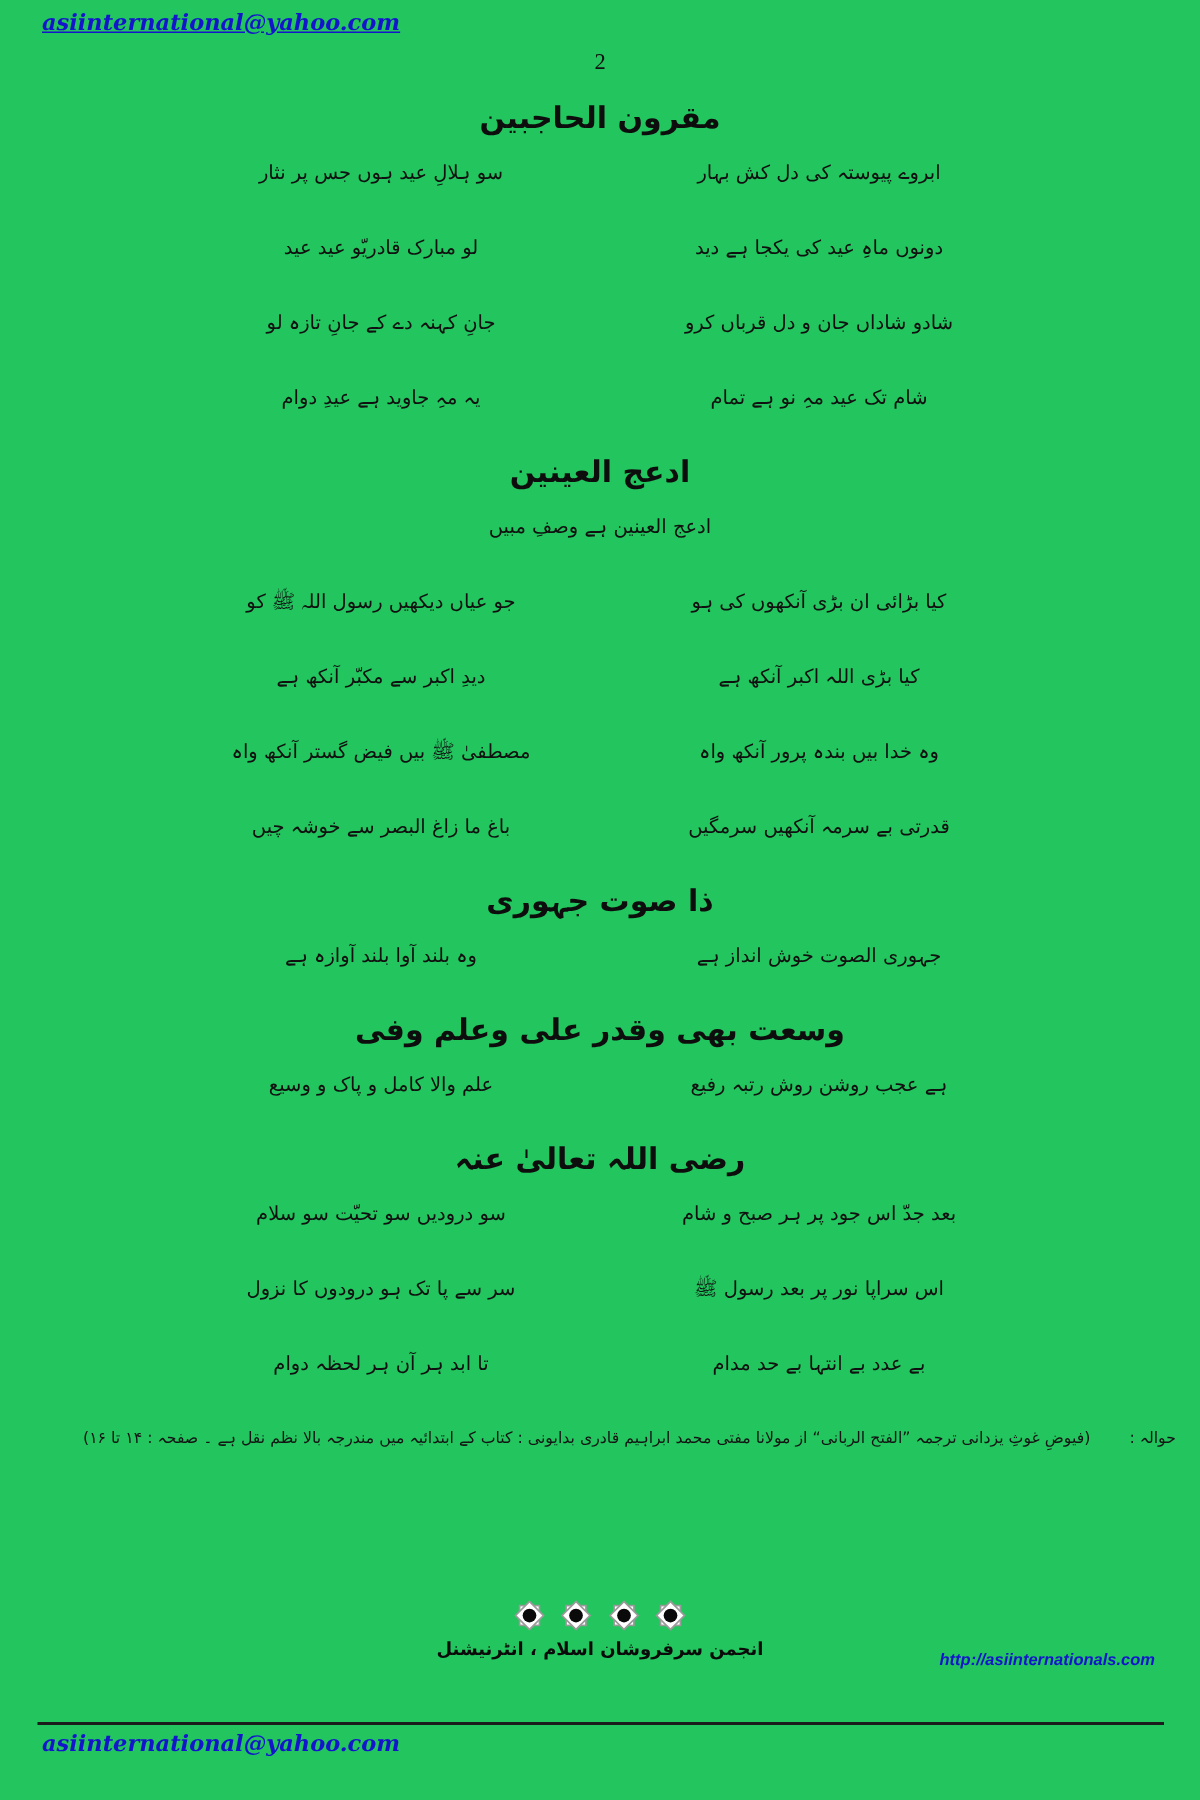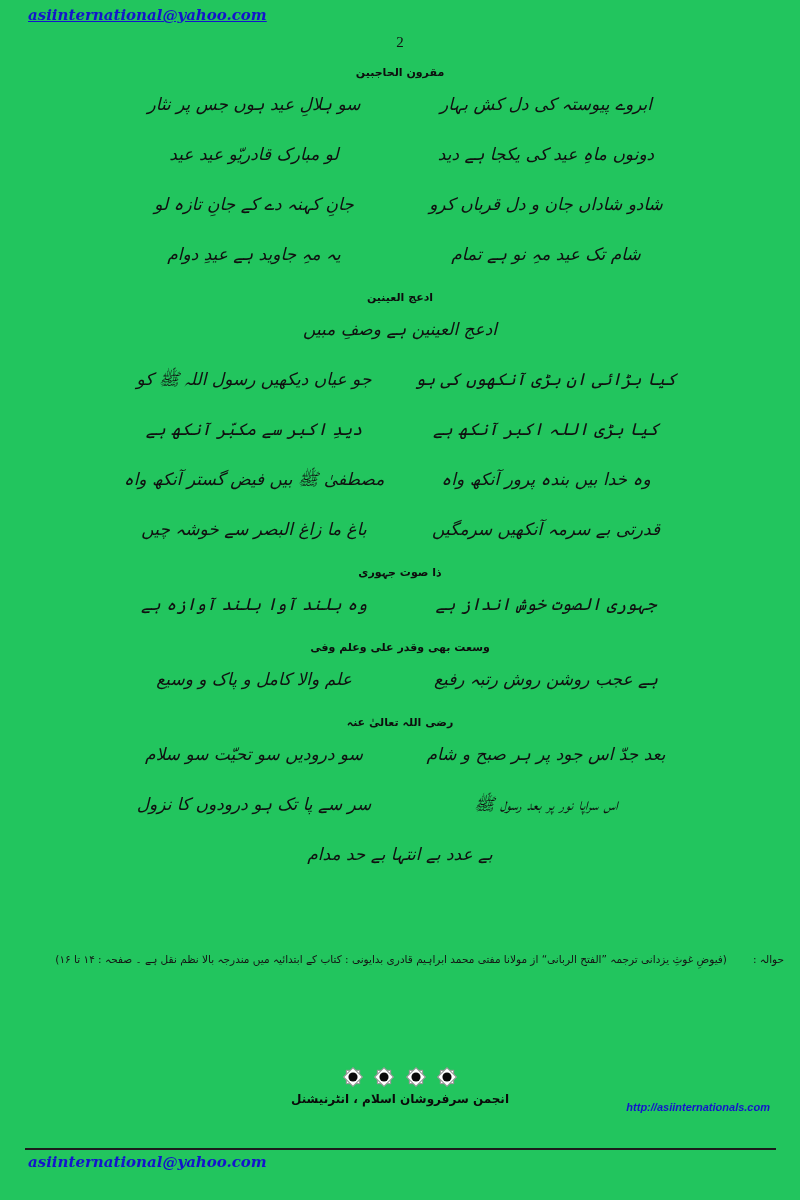--- a/index.html
+++ b/index.html
@@ -15,27 +15,27 @@
     font-size:15px;color:#1414cc;text-decoration:underline;
   }
   .page-number{
     position:absolute;top:34px;left:0;right:0;text-align:center;
     font-family:"Liberation Serif",serif;font-size:15px;color:#111;
   }
   
   .poem{position:absolute;top:50px;left:0;right:0;direction:rtl;}
   .sec-heading{
     margin:16px 0 12px 0;text-align:center;
-    font-size:11px;font-weight:bold;color:#0d0d0d;
+    font-size:20px;font-weight:bold;color:#0d0d0d;
   }
   .row{
     display:flex;direction:rtl;padding:0 108px;
     margin:0 0 23px 0;line-height:27px;
   }
-  .hemi{flex:1;text-align:center;font-size:17px;color:#101010;font-style:italic;}
+  .hemi{flex:1;text-align:center;font-size:13px;color:#101010;}
   
   .footnote{
     position:absolute;top:952px;left:14px;right:16px;
     direction:rtl;display:flex;align-items:flex-start;
     font-size:10.5px;line-height:15px;color:#141414;
   }
   .footnote .fn-label{margin-left:26px;white-space:nowrap;}
   .footnote .fn-text{flex:1;}
   
   .ornaments{
@@ -129,20 +129,21 @@
     <div class="row">
       <span class="hemi">بعد جدّ اس جود پر ہر صبح و شام</span>
       <span class="hemi">سو درودیں سو تحیّت سو سلام</span>
     </div>
     <div class="row">
       <span class="hemi">اس سراپا نور پر بعد رسول ﷺ</span>
       <span class="hemi">سر سے پا تک ہو درودوں کا نزول</span>
     </div>
     <div class="row">
       <span class="hemi">بے عدد بے انتہا بے حد مدام</span>
+      <span class="hemi">تا ابد ہر آن ہر لحظہ دوام</span>
     </div>
 
   </div>
 
   <div class="footnote">
     <span class="fn-label">حوالہ :</span>
     <span class="fn-text">(فیوضِ غوثِ یزدانی ترجمہ ”الفتح الربانی“ از مولانا مفتی محمد ابراہیم قادری بدایونی : کتاب کے ابتدائیہ میں مندرجہ بالا نظم نقل ہے ۔ صفحہ : ۱۴ تا ۱۶)</span>
   </div>
 
   <div class="ornaments">

